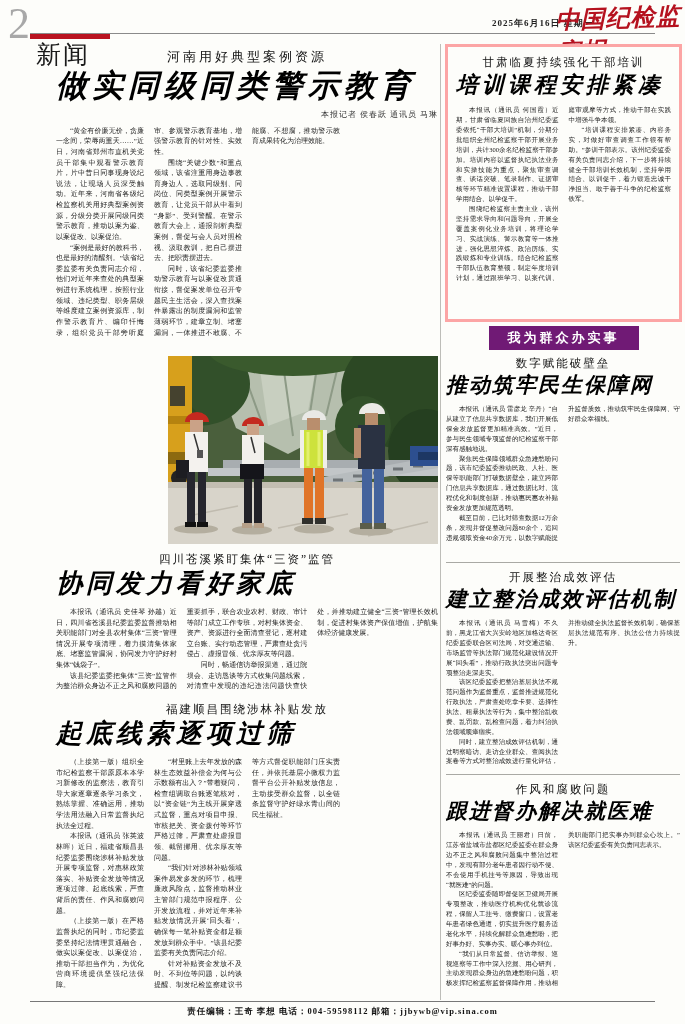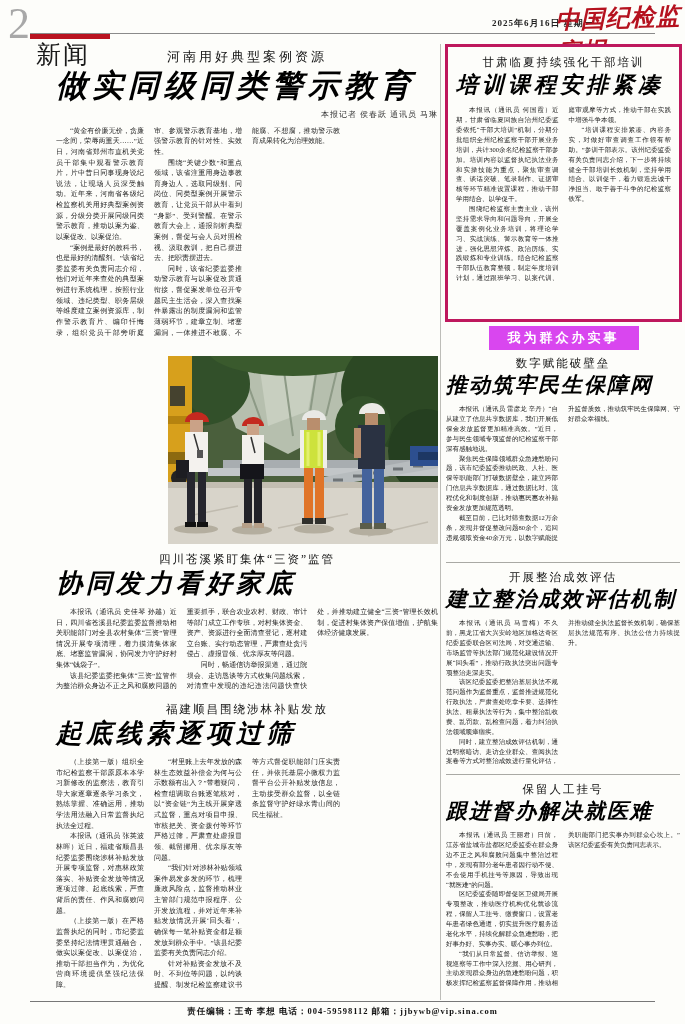--- a/index.html
+++ b/index.html
@@ -23,24 +23,24 @@
   .byline{text-align:right;font-size:8px;color:#333;margin-top:5px;letter-spacing:1px;}
   .body-cols{font-size:7px;line-height:1.52;text-align:justify;color:#222;column-fill:auto;column-gap:10px;overflow:hidden;}
   .body-cols p{margin:0;text-indent:2em;}
   .c2{column-count:2;}
   .c3{column-count:3;}
   .c4{column-count:4;}
   .abs{position:absolute;}
   
   .v-rule{position:absolute;left:440px;top:44px;width:1px;height:956px;background:#bdbdb8;}
   .h-rule{position:absolute;left:446px;width:234px;height:1px;background:#a9a9a4;}
-  .red-box{position:absolute;left:445px;top:44px;width:215px;height:258px;border:3px solid #be185d;
+  .red-box{position:absolute;left:445px;top:44px;width:215px;height:258px;border:3px solid #fca5a5;
            padding:8px 8px 6px 8px;background:#fdfdfa;}
   .banner-wrap{position:absolute;left:444px;top:326px;width:239px;text-align:center;}
-  .banner{display:inline-block;background:#d946ef;color:#fff;font-weight:bold;font-size:13px;
+  .banner{display:inline-block;background:#701a75;color:#fff;font-weight:bold;font-size:13px;
           letter-spacing:3px;padding:3px 19px;}
   
   .photo-row{position:absolute;left:56px;top:356px;width:382px;height:188px;}
   .photo-caption{position:absolute;left:0;top:4px;width:104px;font-size:7.5px;line-height:1.6;
                  text-align:justify;color:#222;}
   .photo-caption .cap-text{text-indent:2em;margin:0;}
   .photo-credit{text-align:right;font-weight:bold;margin-top:8px;font-size:7.5px;}
   .photo-frame{position:absolute;left:112px;top:0;width:270px;height:188px;background:#9aa08f;}
   .footer-rule{position:absolute;left:30px;top:1001px;width:625px;height:1px;background:#777;}
   .footer-text{position:absolute;left:0;top:1006px;width:685px;text-align:center;font-size:8.5px;
@@ -218,21 +218,21 @@
     <div class="body-cols c2" style="height:152px;margin-top:7px;font-size:6.5px;">
         <p>本报讯（通讯员 马雪梅）不久前，黑龙江省大兴安岭地区加格达奇区纪委监委联合区司法局，对交通运输、市场监管等执法部门规范化建设情况开展“回头看”，推动行政执法突出问题专项整治走深走实。</p>
         <p>该区纪委监委把整治基层执法不规范问题作为监督重点，监督推进规范化行政执法，严肃查处吃拿卡要、选择性执法、粗暴执法等行为，集中整治乱收费、乱罚款、乱检查问题，着力纠治执法领域顽瘴痼疾。</p>
         <p>同时，建立整治成效评估机制，通过明察暗访、走访企业群众、查阅执法案卷等方式对整治成效进行量化评估，并推动健全执法监督长效机制，确保基层执法规范有序、执法公信力持续提升。</p>
       </div>
   </section>
 
   <div class="h-rule" style="top:774px;"></div>
 
   <section class="abs" style="left:446px;top:782px;width:234px;">
-    <div class="kicker sm">保留人工挂号</div>
+    <div class="kicker sm">作风和腐败问题</div>
     <h3 class="headline hl-md">跟进督办解决就医难</h3>
     <div class="body-cols c2" style="height:160px;margin-top:7px;font-size:6.5px;">
         <p>本报讯（通讯员 王丽君）日前，江苏省盐城市盐都区纪委监委在群众身边不正之风和腐败问题集中整治过程中，发现有部分老年患者因行动不便、不会使用手机挂号等原因，导致出现“就医难”的问题。</p>
         <p>区纪委监委随即督促区卫健局开展专项整改，推动医疗机构优化就诊流程，保留人工挂号、缴费窗口，设置老年患者绿色通道，切实提升医疗服务适老化水平，持续化解群众急难愁盼，把好事办好、实事办实、暖心事办到位。</p>
         <p>“我们从日常监督、信访举报、巡视巡察等工作中深入挖掘、用心研判，主动发现群众身边的急难愁盼问题，积极发挥纪检监察监督保障作用，推动相关职能部门把实事办到群众心坎上。”该区纪委监委有关负责同志表示。</p>
       </div>
   </section>
 
   <div class="footer-rule"></div>
   <div class="footer-text">责任编辑：王奇 李想    电话：004-59598112    邮箱：jjbywb@vip.sina.com</div>

